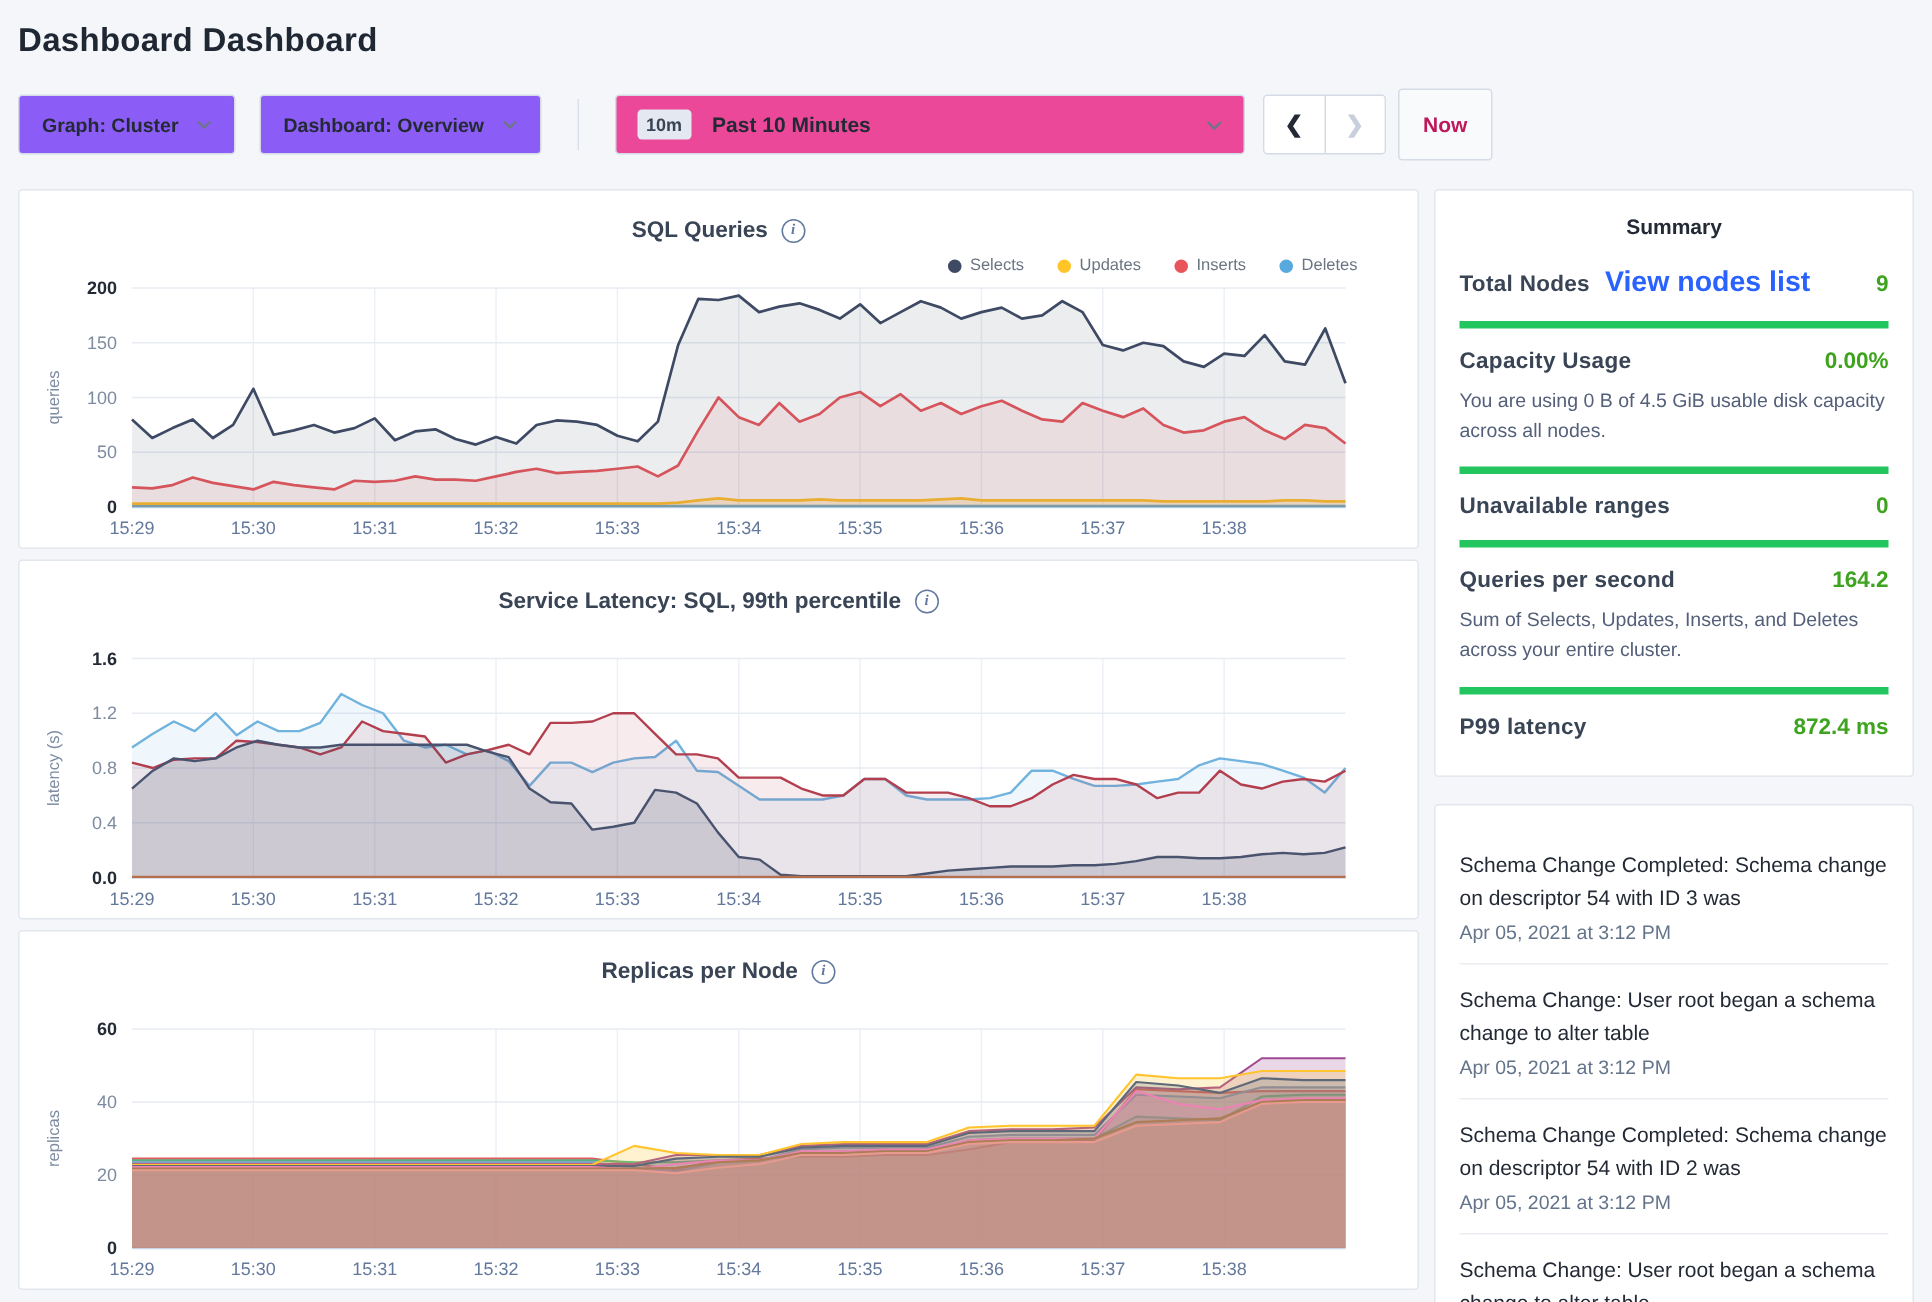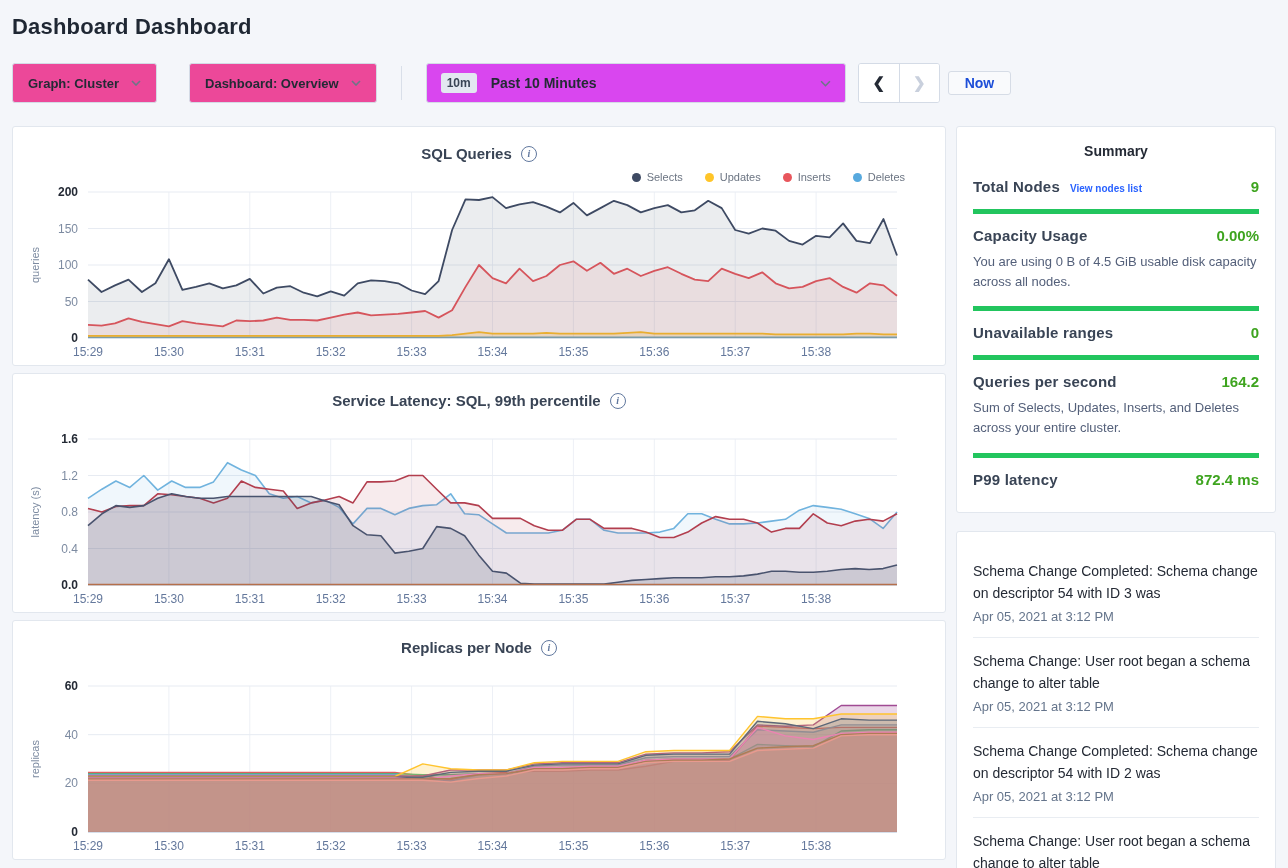--- a/index.html
+++ b/index.html
@@ -8,50 +8,50 @@
     background:#f4f6fa;
     font-family:"Liberation Sans", sans-serif;
     color:#242a35;
   }
   .page { padding:14px 12px 0 12px; height:100%; }
   .page-title { font-size:22px; font-weight:700; color:#1f2733; letter-spacing:.2px; }
 
   
   .controls { display:flex; align-items:center; margin-top:23px; height:40px; }
   .ctl-btn {
-    display:inline-flex; align-items:center; gap:12px; background:#ec4899;
+    display:inline-flex; align-items:center; gap:12px; background:#8b5cf6;
     border:1px solid #d4dbe6; border-radius:3px; height:40px; padding:0 15px;
     font-size:13px; font-weight:700; color:#242a35; cursor:pointer;
     font-family:inherit;
   }
-  .ctl-btn + .ctl-btn { margin-left:32px; }
+  .ctl-btn + .ctl-btn { margin-left:16px; }
   .chev { color:#6c7687; display:inline-flex; }
   .vdiv { width:1px; height:34px; background:#d9dfe9; margin:0 24px; }
   .time-picker {
-    display:flex; align-items:center; width:420px; height:40px; background:#d946ef;
+    display:flex; align-items:center; width:420px; height:40px; background:#ec4899;
     border:1px solid #d4dbe6; border-radius:3px; padding:0 14px; cursor:pointer;
   }
   .range-badge {
     background:#e3e8f1; color:#394455; font-size:12px; font-weight:700;
     border-radius:3px; padding:3px 6px; margin-right:14px;
   }
   .range-label { font-size:14px; font-weight:700; color:#242a35; }
   .time-picker .chev { margin-left:auto; }
   .pager { display:flex; margin-left:12px; background:#fff; border:1px solid #d4dbe6; border-radius:3px; overflow:hidden; }
   .pager button {
     width:40px; height:38px; background:#fff; border:none; font-size:15px; font-weight:700;
     cursor:pointer; font-family:inherit;
   }
   .pager button + button { border-left:1px solid #d4dbe6; }
   .pg-prev { color:#242a35; }
   .pg-next { color:#c9d0dd; cursor:default; }
   .now-btn {
-    margin-left:8px; height:24px; padding:0 16px; background:#f9fafc;
+    margin-left:8px; height:48px; padding:0 16px; background:#f9fafc;
     border:1px solid #d6dce6; border-radius:3px; font-size:14px; font-weight:700;
-    color:#1d4ed8; cursor:default; font-family:inherit;
+    color:#be185d; cursor:default; font-family:inherit;
   }
 
   
   .main { display:flex; margin-top:23px; align-items:flex-start; }
   .charts-col { flex:1; min-width:0; }
   .sidebar { width:320px; margin-left:10px; flex:none; }
 
   .panel { background:#fff; border:1px solid #e2e7ee; border-radius:3px; }
 
   .chart-panel { height:240px; margin-bottom:7px; display:flex; flex-direction:column; }
@@ -69,21 +69,21 @@
   .legend-label { font-size:11px; color:#6b7482; }
   .chart-area { flex:1; width:100%; }
 
   
   .side-panel { padding:16px 16px 10px 16px; }
   .side-title { text-align:center; font-size:14px; font-weight:700; color:#242a35; padding-bottom:6px; }
   .sum-row { padding:13px 0 14px 0; border-bottom:5px solid #22c55e; }
   .sum-row:last-child { border-bottom:none; }
   .sum-line { display:flex; align-items:baseline; }
   .sum-label { font-size:15px; font-weight:700; color:#394455; letter-spacing:.2px; }
-  .sum-link { font-size:10px; font-weight:700; color:#2962ff; margin-left:10px; cursor:pointer; text-decoration:none; }
+  .sum-link { font-size:19px; font-weight:700; color:#2962ff; margin-left:10px; cursor:pointer; text-decoration:none; }
   .sum-value { margin-left:auto; font-size:15px; font-weight:700; color:#3ea41f; }
   .sum-desc { margin-top:8px; font-size:13px; color:#54607a; line-height:1.55; }
 
   .events-panel { margin-top:18px; padding-bottom:4px; }
   .event-item { padding:12px 0 13px 0; border-bottom:1px solid #e9edf2; }
   .event-item:last-child { border-bottom:none; }
   .event-msg { font-size:14px; color:#242a35; line-height:1.58; }
   .event-time { margin-top:5px; font-size:13px; color:#64748b; }
 </style>
 </head>

